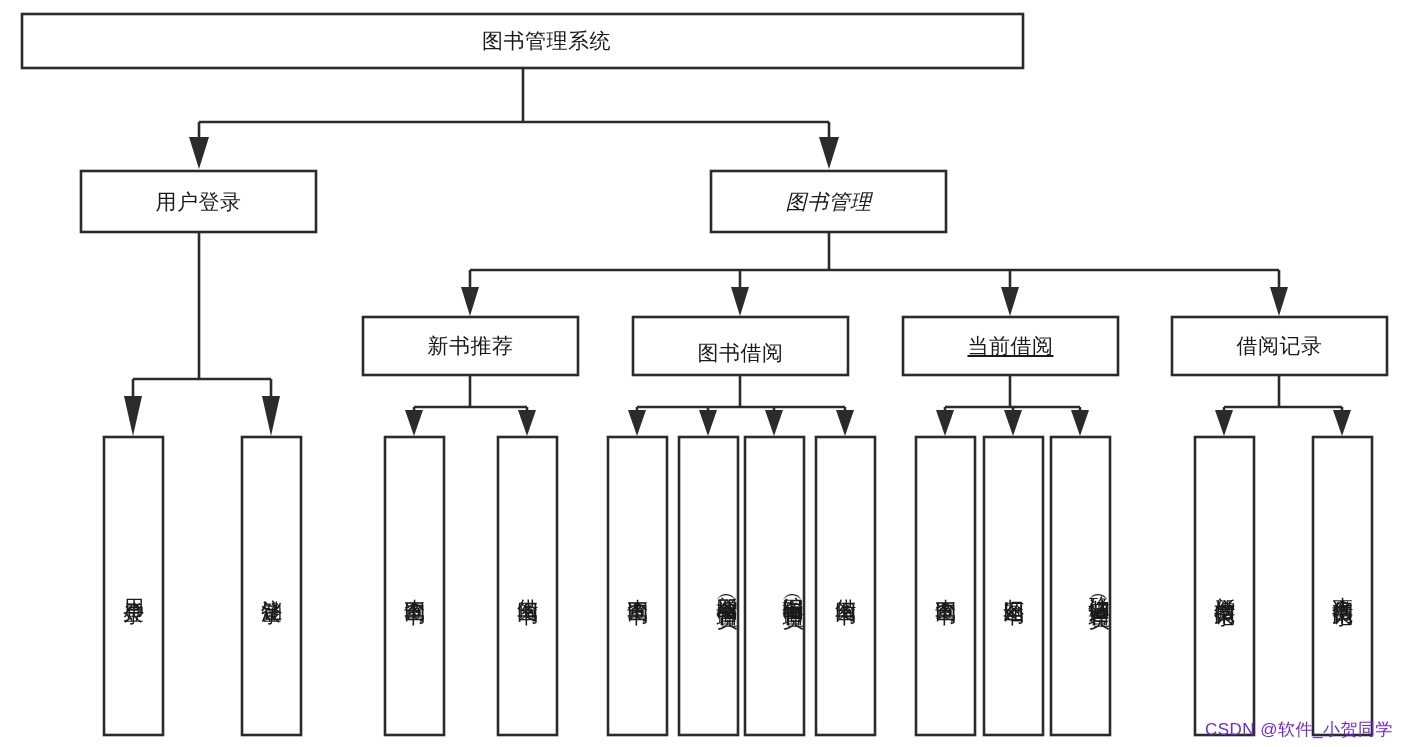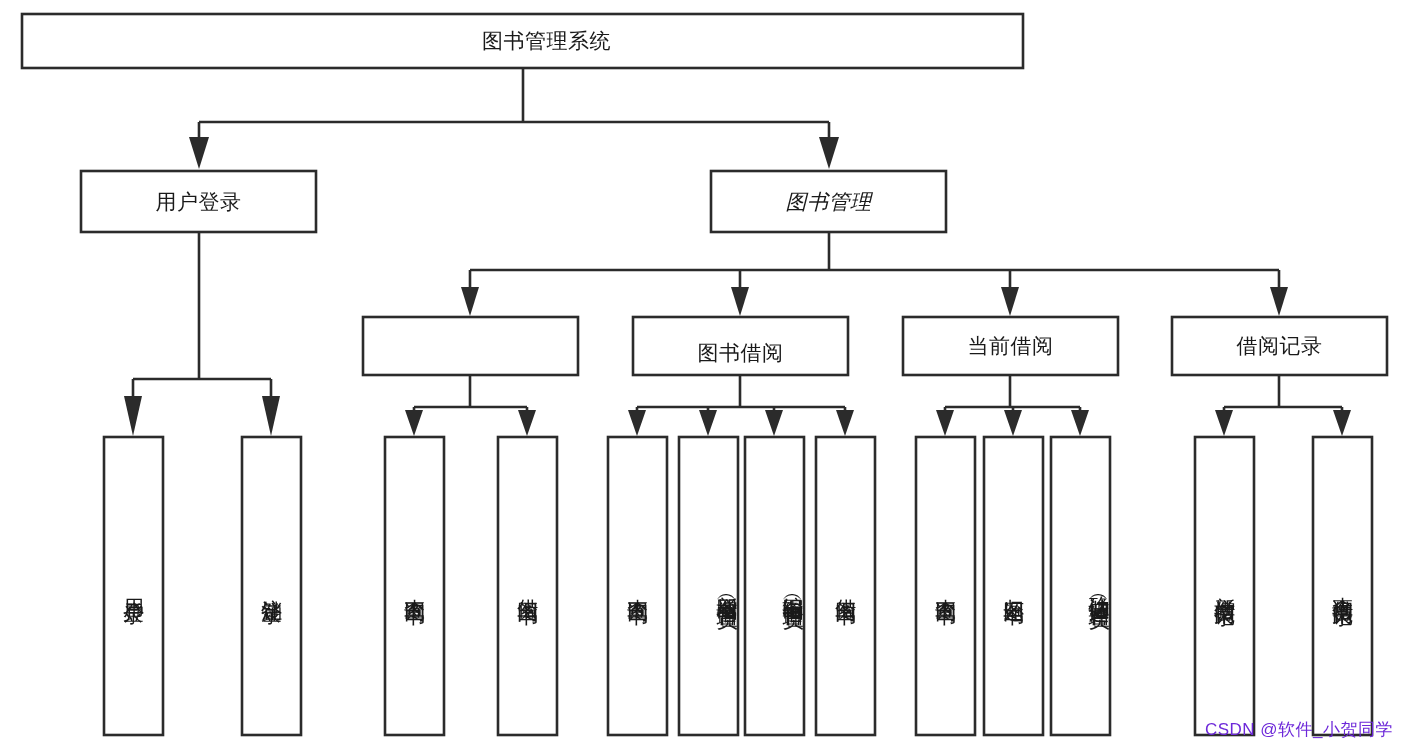--- a/index.html
+++ b/index.html
@@ -171,22 +171,23 @@
 
     <rect class="node-rect" x="1195" y="437" width="59" height="298"></rect>
     <rect class="node-rect" x="1313" y="437" width="59" height="298"></rect>
   </svg>
 
   <div class="node-label-h" style="left:22px; top:14px; width:1001px; height:54px;margin-left:24px;">图书管理系统</div>
 
   <div class="node-label-h" style="left:81px; top:171px; width:235px; height:61px;">用户登录</div>
   <div class="node-label-h" style="left:711px; top:171px; width:235px; height:61px;font-style:italic;">图书管理</div>
 
+  <div class="node-label-h" style="left:363px; top:317px; width:215px; height:58px;">新书推荐</div>
   <div class="node-label-h" style="left:633px; top:317px; width:215px; height:72px;">图书借阅</div>
-  <div class="node-label-h" style="left:903px; top:317px; width:215px; height:58px;">当前借阅</div>
+  <div class="node-label-h" style="left:903px; top:317px; width:215px; height:58px;text-decoration:underline;">当前借阅</div>
   <div class="node-label-h" style="left:1172px; top:317px; width:215px; height:58px;">借阅记录</div>
 
   <div class="node-label-v" style="left:104px; top:437px; width:59px; height:298px;">用户登录</div>
   <div class="node-label-v" style="left:242px; top:437px; width:59px; height:298px;">注销登录</div>
 
   <div class="node-label-v" style="left:385px; top:437px; width:59px; height:298px;">查询图书</div>
   <div class="node-label-v" style="left:498px; top:437px; width:59px; height:298px;">借阅图书</div>
 
   <div class="node-label-v" style="left:608px; top:437px; width:59px; height:298px;">查询图书</div>
   <div class="node-label-v" style="left:679px; top:437px; width:59px; height:298px; align-items:flex-start; padding-top:4px; box-sizing:border-box;">新增图书（管理员）</div>

